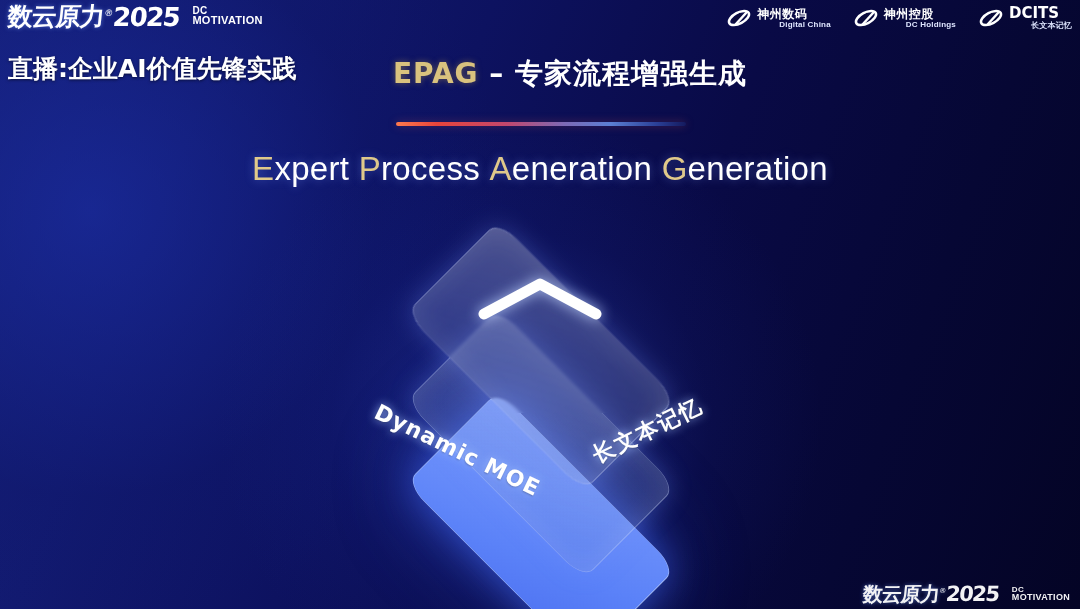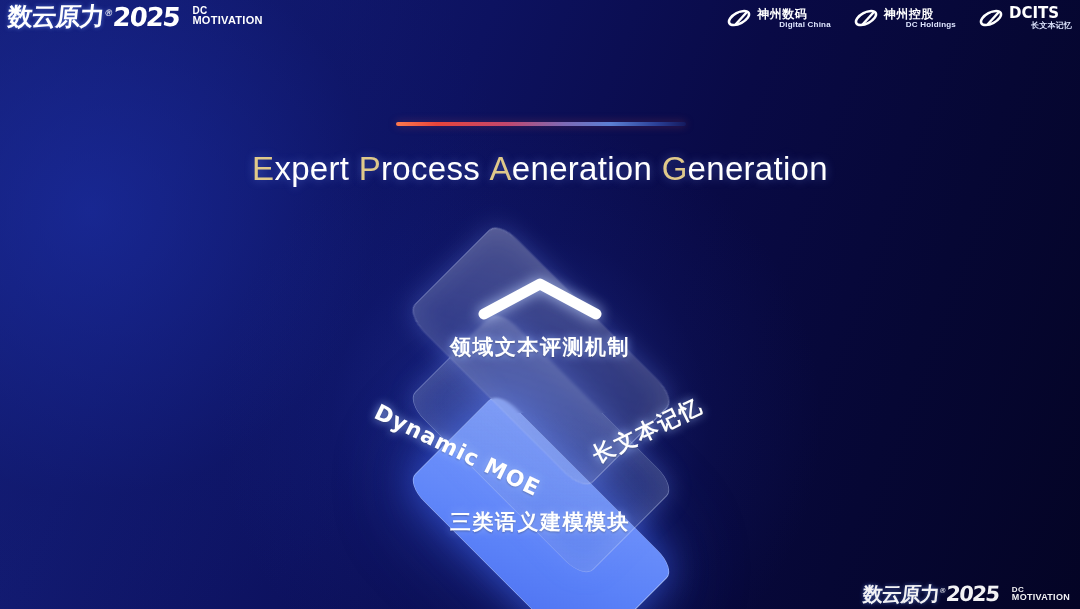--- a/index.html
+++ b/index.html
@@ -144,20 +144,21 @@
 
   <div class="logo-tl">
     <span class="logo-cn"><span>数云原力</span><span class="logo-reg">®</span></span>
     <span class="logo-year">2025</span>
     <span class="logo-dc">
       <span class="l1">DC</span>
       <span class="l2">MOTIVATION</span>
     </span>
   </div>
 
+  <div class="live-banner">直播:企业AI价值先锋实践</div>
 
   <div class="partners">
 
     <div class="partner">
       <svg class="swoosh" viewBox="0 0 52 44">
         <ellipse cx="26" cy="22" rx="22" ry="11" fill="none" stroke="#ffffff" stroke-width="5" transform="rotate(-28 26 22)"></ellipse>
         <path d="M14 30 L30 14" stroke="#0a0a3a" stroke-width="7" fill="none"></path>
         <path d="M20 34 L40 12" stroke="#ffffff" stroke-width="5" stroke-linecap="round" fill="none"></path>
       </svg>
       <span class="p-text">
@@ -185,20 +186,23 @@
         <path d="M20 34 L40 12" stroke="#ffffff" stroke-width="5" stroke-linecap="round" fill="none"></path>
       </svg>
       <span class="p-text">
         <span class="p-cn big">DCITS</span>
         <span class="p-en">长文本记忆</span>
       </span>
     </div>
 
   </div>
 
+  <div class="headline">
+    <span class="gold">EPAG</span><span class="white"> – </span><span class="white">专家流程增强生成</span>
+  </div>
 
   <div class="divider"></div>
 
   <div class="subtitle">
     <span class="cap">E</span><span>xpert</span>&nbsp;<span class="cap">P</span><span>rocess</span>&nbsp;<span class="cap">A</span><span>eneration</span>&nbsp;<span class="cap">G</span><span>eneration</span>
   </div>
 
   <div class="stack">
 
     <div class="layer-wrap l-bot">
@@ -210,24 +214,22 @@
     </div>
 
     <div class="layer-wrap l-top">
       <div class="diamond"></div>
     </div>
 
     <svg class="chevron" viewBox="0 0 124 44">
       <path d="M6 38 L62 8 L118 38" fill="none" stroke="#ffffff" stroke-width="11" stroke-linecap="round" stroke-linejoin="round"></path>
     </svg>
 
-    <div class="lbl lbl-top">领域文本评测机制</div>
     <div class="lbl-side lbl-dyn">Dynamic MOE</div>
     <div class="lbl-side lbl-long">长文本记忆</div>
-    <div class="lbl lbl-bot">三类语义建模模块</div>
 
   </div>
 
   <div class="logo-br">
     <span class="logo-cn"><span>数云原力</span><span class="logo-reg">®</span></span>
     <span class="logo-year">2025</span>
     <span class="logo-dc">
       <span class="l1">DC</span>
       <span class="l2">MOTIVATION</span>
     </span>

